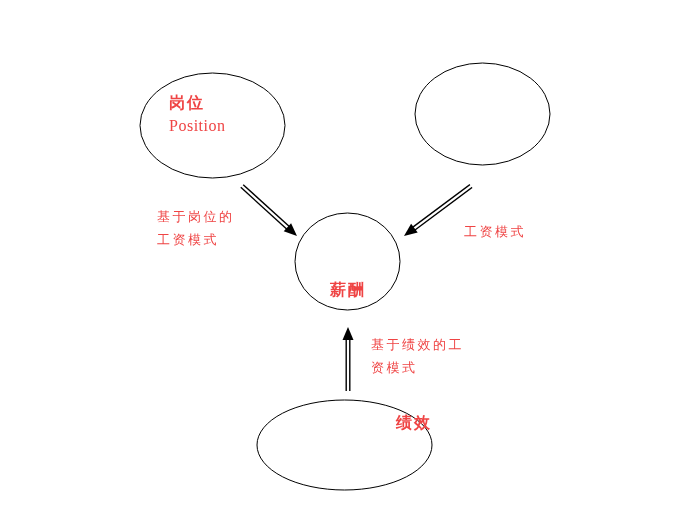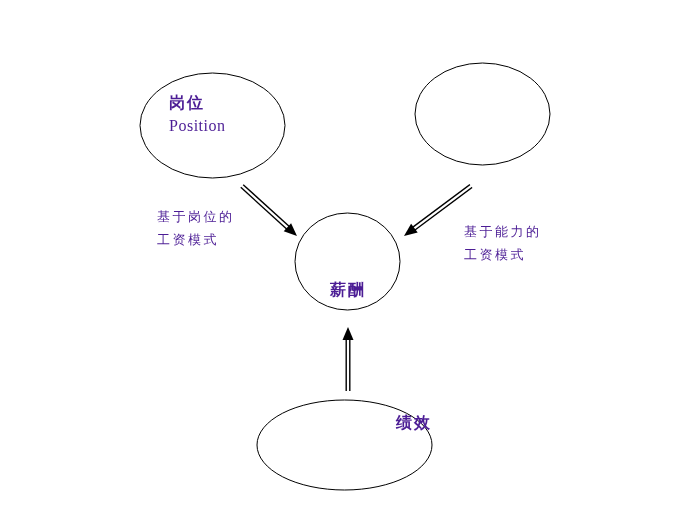--- a/index.html
+++ b/index.html
@@ -3,21 +3,21 @@
 <meta charset="utf-8">
 <style>
   html, body { margin: 0; padding: 0; background: #ffffff; }
   .stage {
     position: relative;
     width: 678px;
     height: 521px;
     background: #ffffff;
     overflow: hidden;
     font-family: "Liberation Serif", "DejaVu Serif", serif;
-    color: #4c1d95;
+    color: #ef4444;
   }
   .layer {
     position: absolute;
     left: 0; top: 0;
     width: 678px; height: 521px;
   }
   .node-text {
     position: absolute;
     white-space: nowrap;
     line-height: 23px;
@@ -88,18 +88,21 @@
   <div class="node-text centered" style="left:257px; top:411px; width:175px;text-align:right;">
     <span class="zh">绩效</span>
   </div>
 
   <div class="edge-label" style="left:157px; top:205px;">
     <span>基于岗位的</span>
     <span>工资模式</span>
   </div>
 
   <div class="edge-label" style="left:464px; top:220px;">
-    <span>基于能力的</span>
     <span>工资模式</span>
   </div>
 
+  <div class="edge-label" style="left:371px; top:333px;">
+    <span>基于绩效的工</span>
+    <span>资模式</span>
+  </div>
 
 </div>
 
 </body></html>

